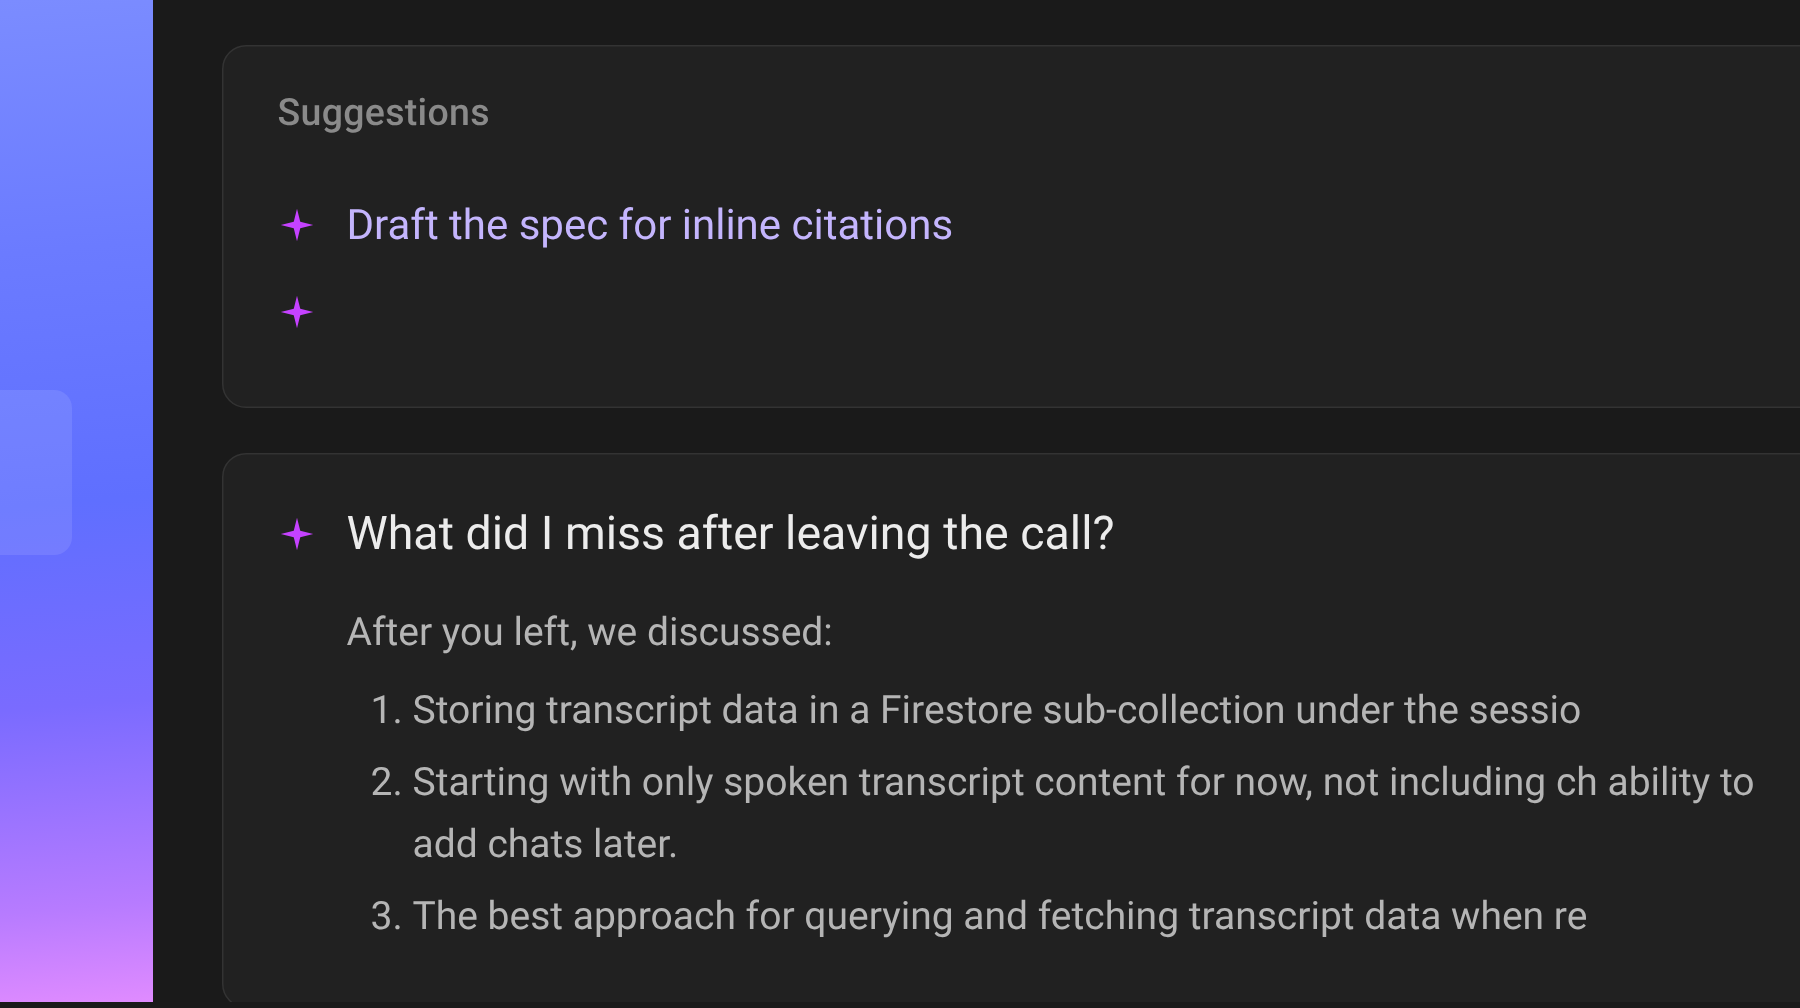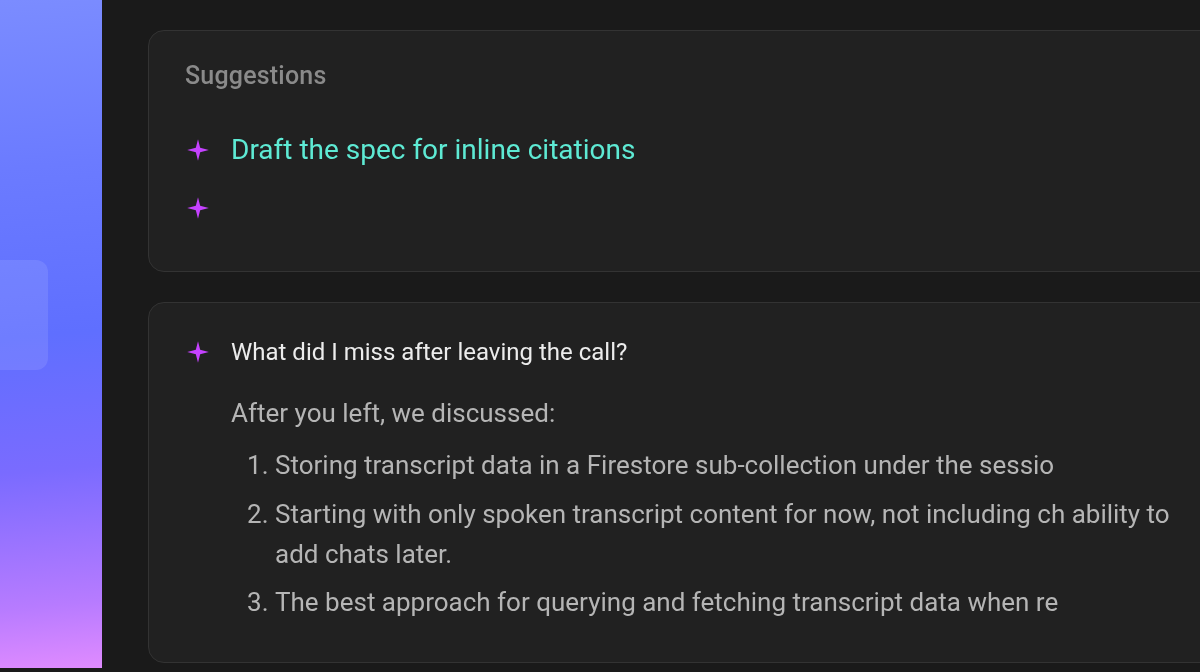--- a/index.html
+++ b/index.html
@@ -80,36 +80,36 @@
     align-items: center;
     justify-content: center;
   }
   .sparkle svg {
     width: 26px;
     height: 26px;
     display: block;
   }
   .suggestion-text {
     font-size: 28px;
-    color: #5eead4;
+    color: #c4b5fd;
     font-weight: 450;
     line-height: 1.25;
     white-space: nowrap;
   }
   .qa-panel {
     padding-top: 34px;
   }
   .qa-question-row {
     display: flex;
     align-items: center;
     gap: 20px;
     margin-bottom: 26px;
   }
   .qa-question {
-    font-size: 24px;
+    font-size: 31px;
     color: #ececec;
     font-weight: 450;
     line-height: 1.25;
   }
   .qa-body {
     margin-left: 46px;
     color: #b5b5b5;
     font-size: 26px;
     line-height: 1.55;
   }

